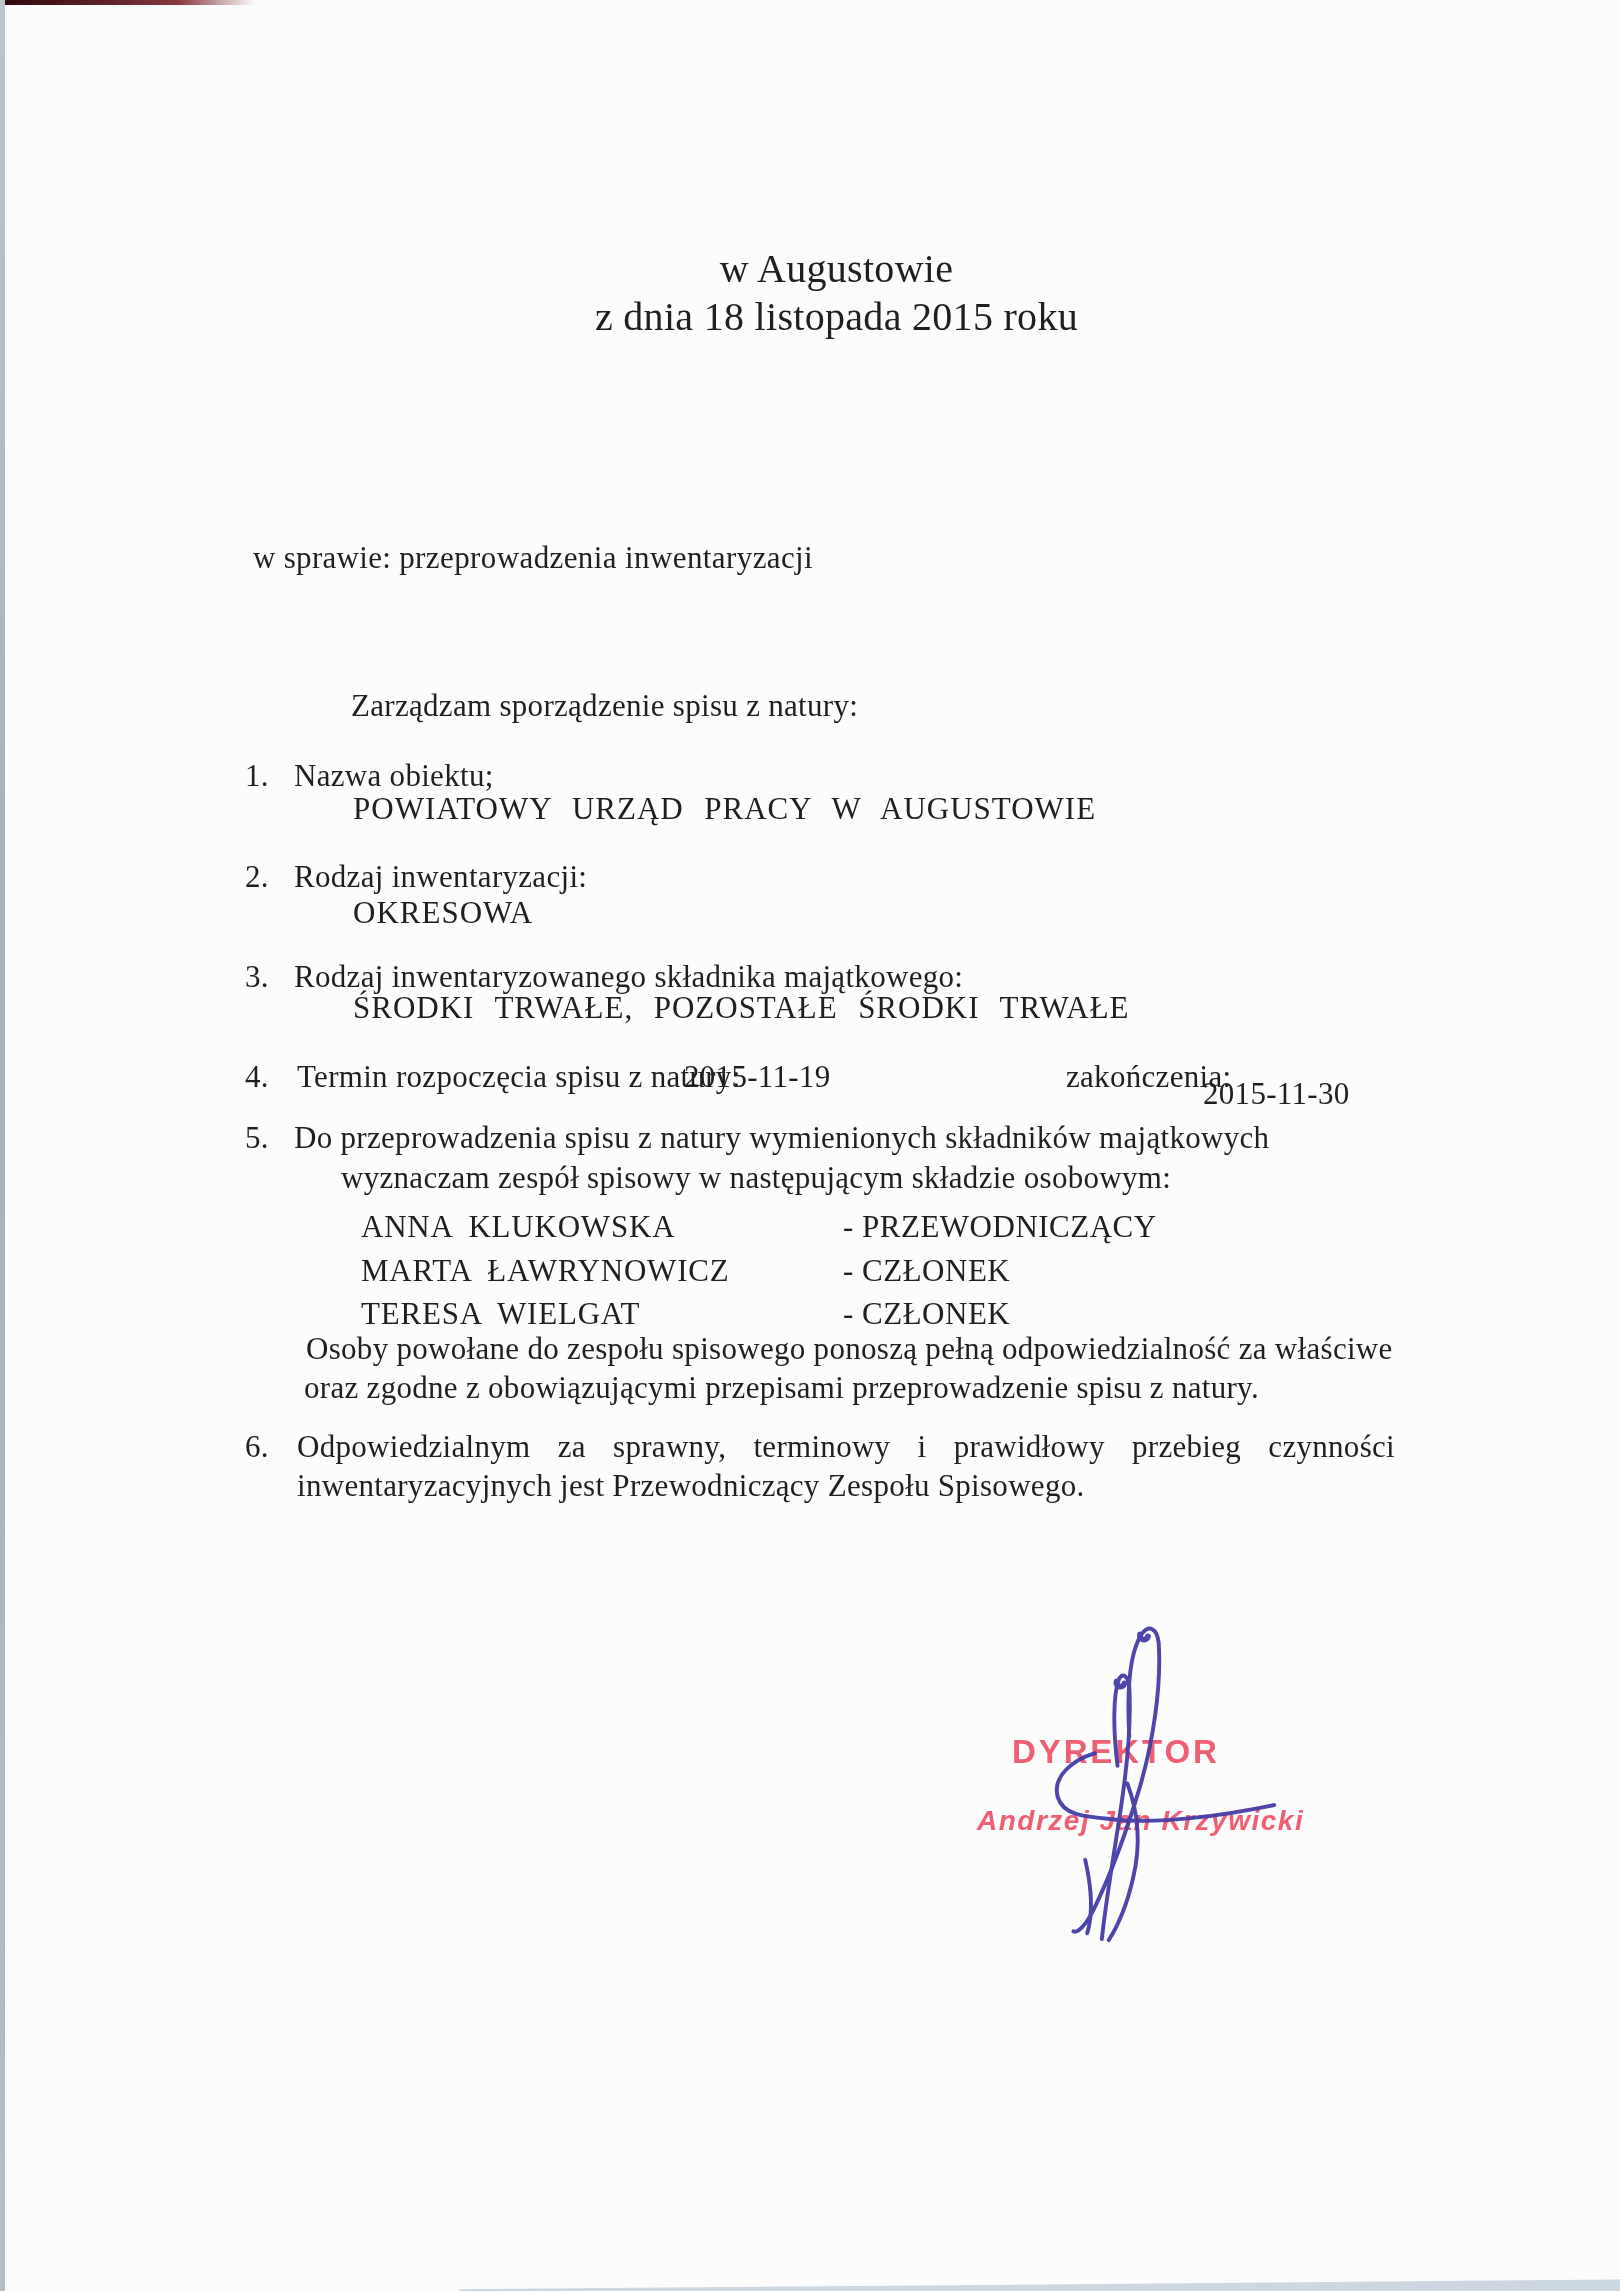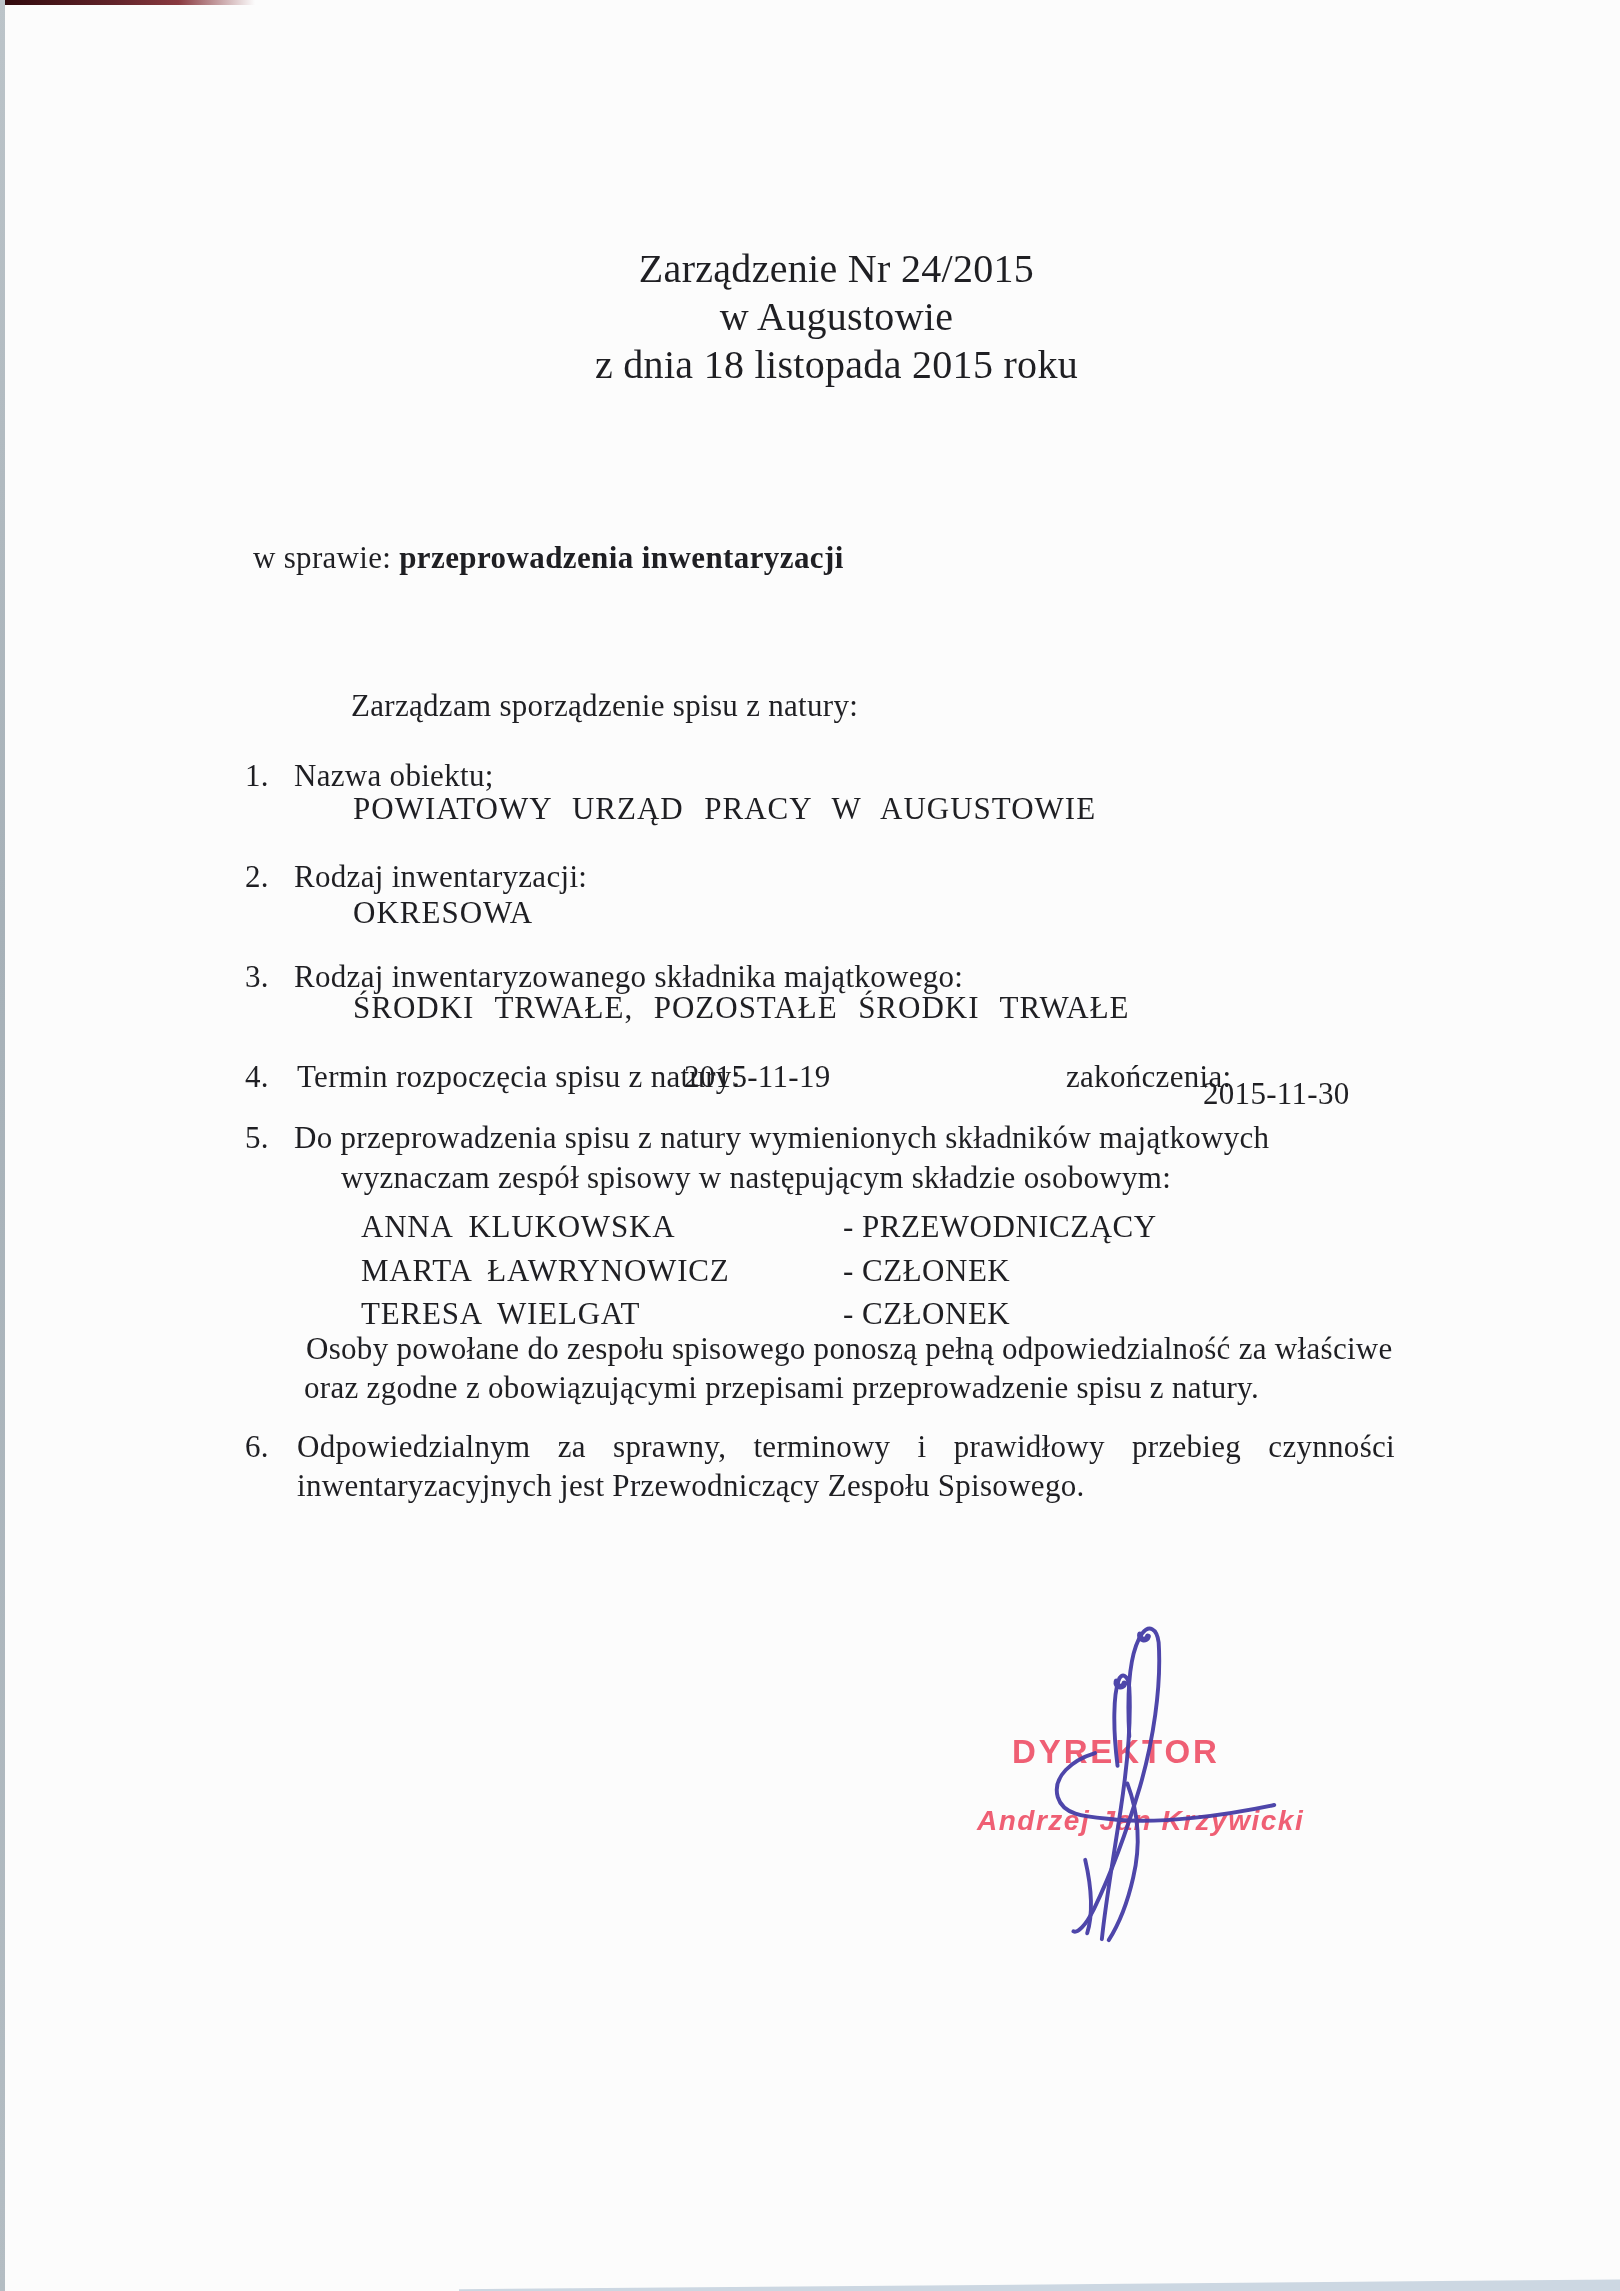--- a/index.html
+++ b/index.html
@@ -12,21 +12,21 @@
     overflow:hidden;
   }
   .t{position:absolute;white-space:nowrap;font-size:31px;line-height:39px;letter-spacing:0.3px;}
   .num{display:inline-block;width:49px;}
   .caps{word-spacing:11.8px;letter-spacing:1px;}
   .name-caps{word-spacing:7.8px;letter-spacing:0.8px;text-align:right;}
   .title{
     position:absolute;top:245px;left:317px;width:1039px;
     text-align:center;font-size:40px;line-height:48px;letter-spacing:0.3px;
   }
-  .subject b{font-weight:bold;letter-spacing:0.4px;}
+  .subject b{font-weight:normal;letter-spacing:0.4px;}
   .just{white-space:normal;text-align:justify;text-align-last:justify;width:1098px;}
   .crow{position:absolute;width:941px;}
   .crow .role{position:absolute;left:482px;top:0;letter-spacing:0.5px;}
   .stampT{
     position:absolute;top:1733px;left:1012px;
     font-family:"Liberation Sans",sans-serif;font-weight:bold;
     font-size:33px;letter-spacing:2.9px;color:#ee4f66;opacity:.9;
   }
   .stampN{
     position:absolute;top:1805px;left:977px;
@@ -51,21 +51,20 @@
 </head>
 <body>
 
 <div class="page">
 
   <div class="artifact-top"></div>
   <div class="artifact-left"></div>
   <div class="artifact-bottom"></div>
 
   <header class="title">
-    <div>Zarządzenie Nr 24/2015</div>
     <div>w Augustowie</div>
     <div>z dnia 18 listopada 2015 roku</div>
   </header>
 
   <div class="t subject" style="top:538px;left:253px;">
     <span>w sprawie:</span>
     <b>przeprowadzenia inwentaryzacji</b>
   </div>
 
   <div class="t" style="top:686px;left:351px;">Zarządzam sporządzenie spisu z natury:</div>

